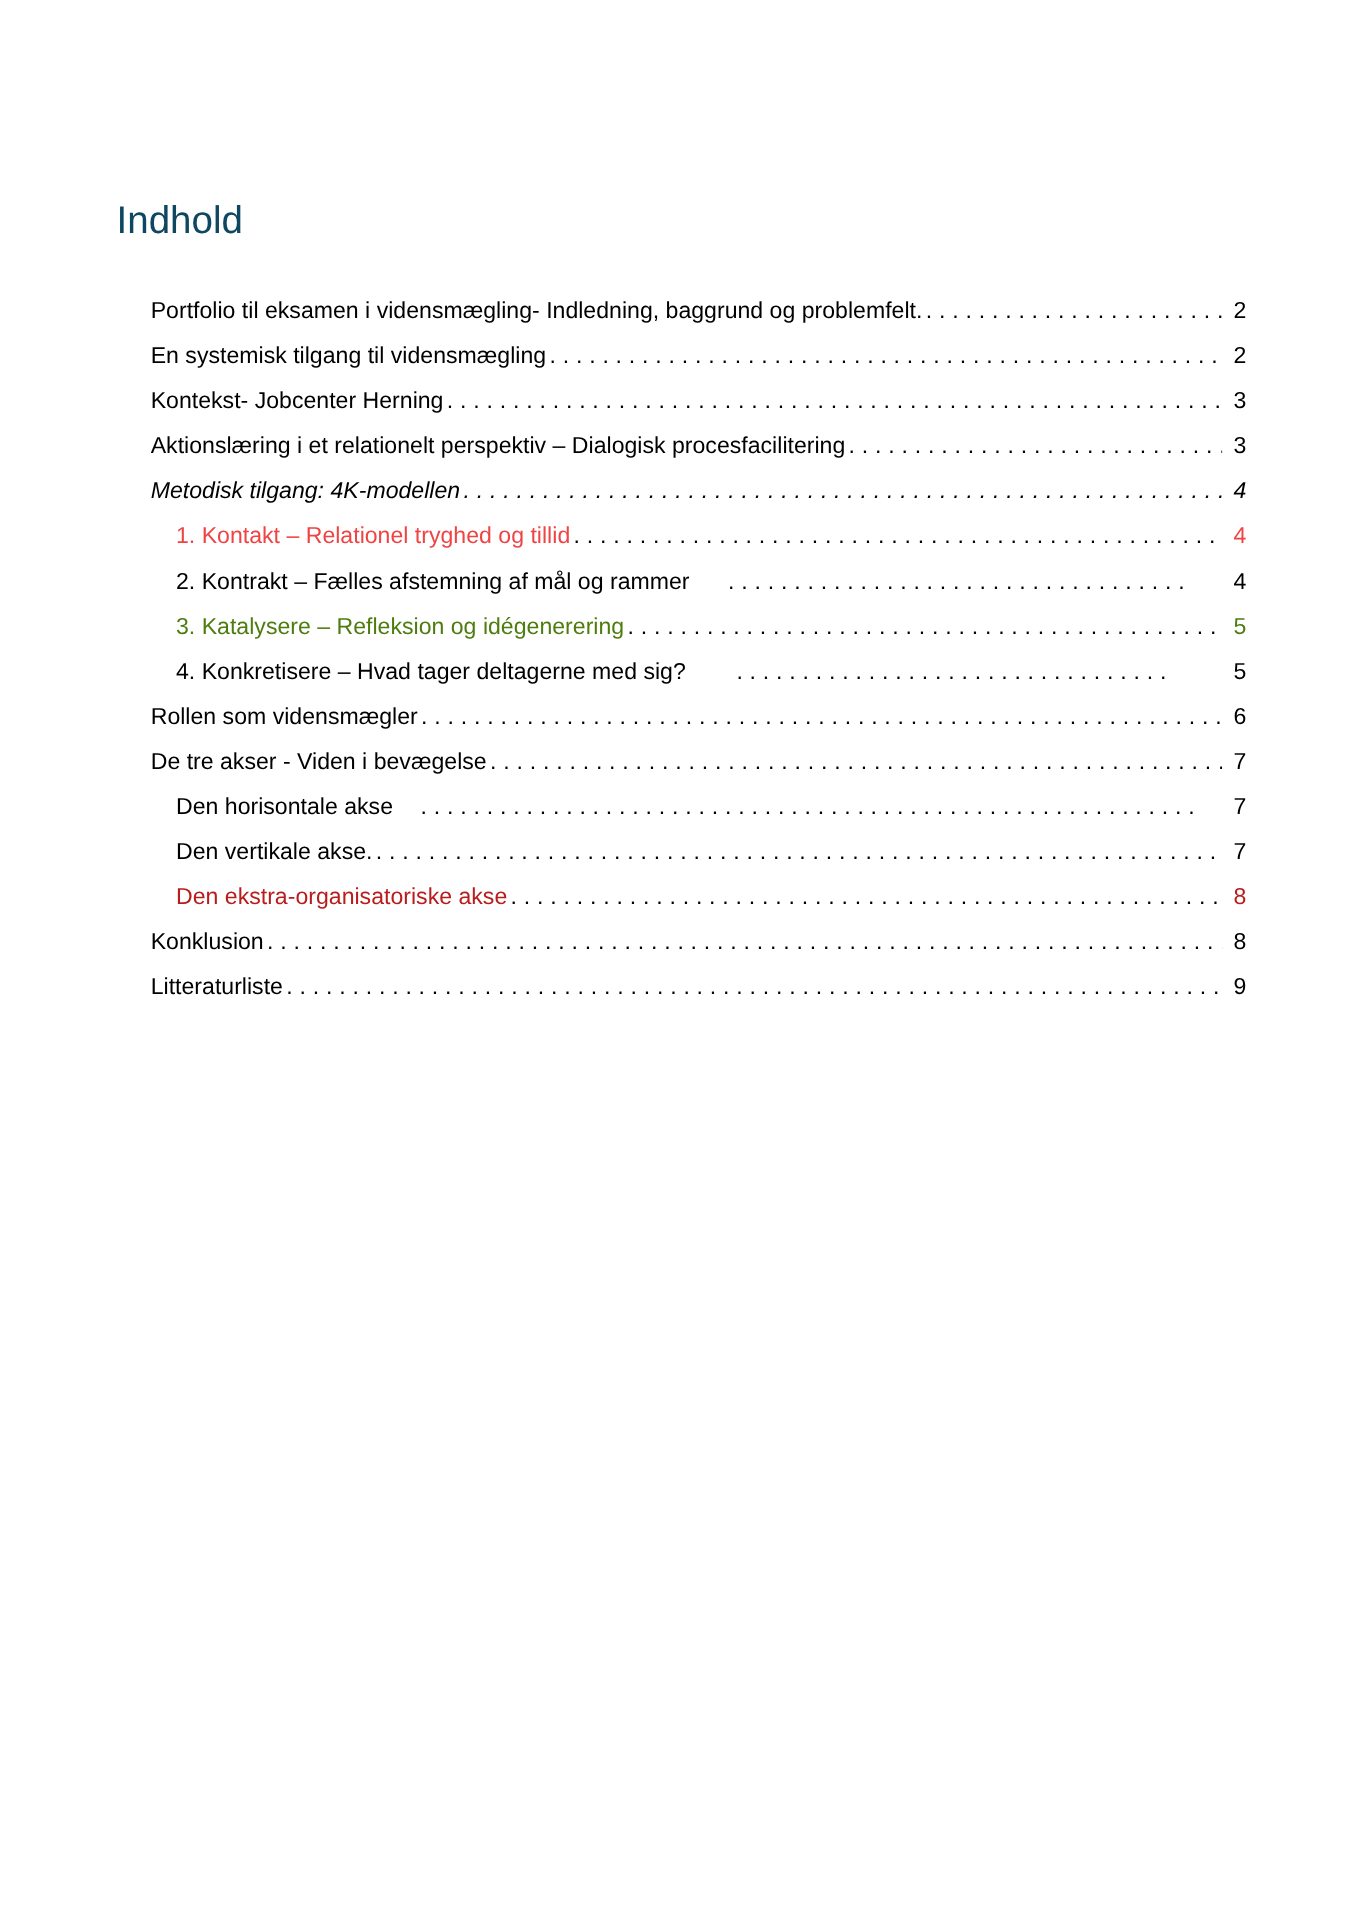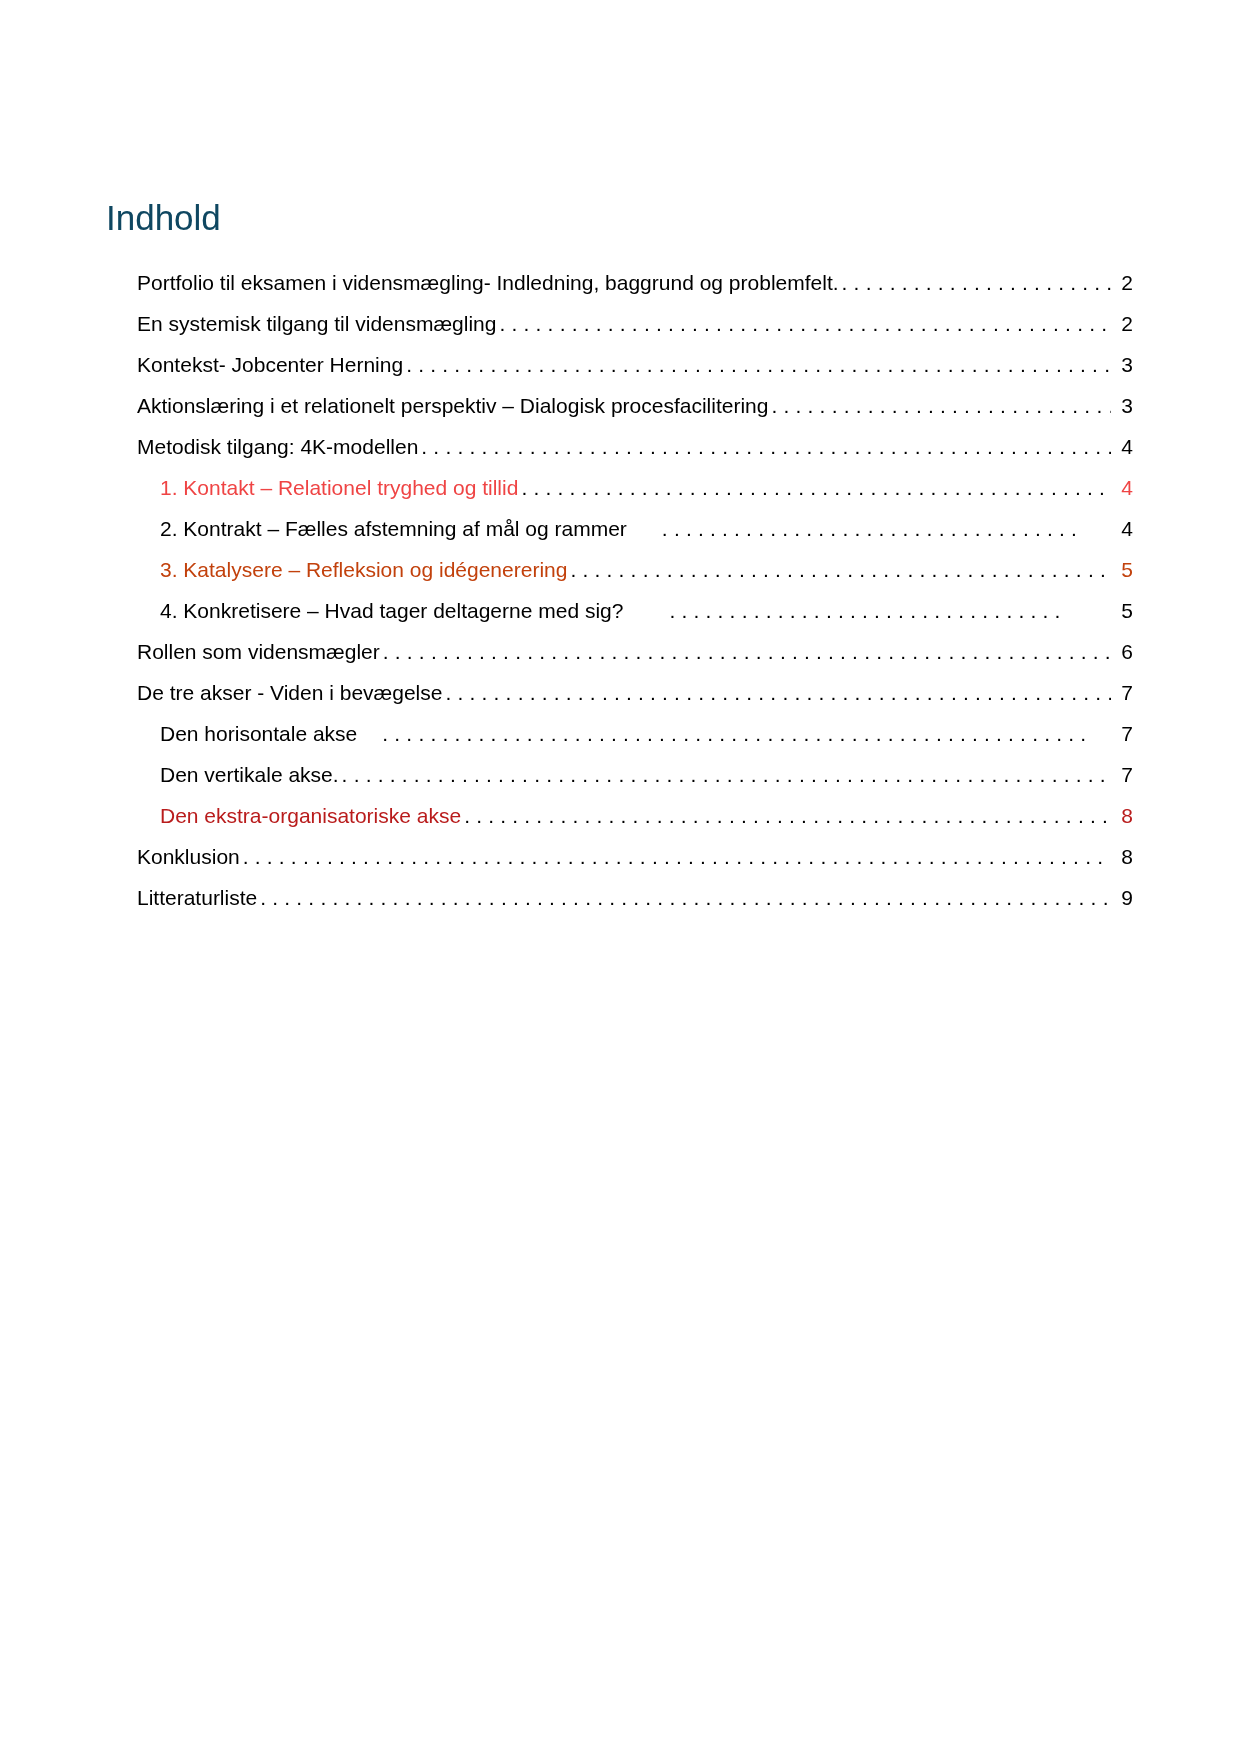--- a/index.html
+++ b/index.html
@@ -11,21 +11,21 @@
     position: relative;
     width: 1241px;
     height: 1754px;
     background: #ffffff;
     font-family: "Liberation Sans", "DejaVu Sans", sans-serif;
     overflow: hidden;
   }
   .toc-heading {
     position: absolute;
     left: 106px;
-    top: 200px;
+    top: 183px;
     margin: 0;
     font-size: 35px;
     line-height: 35px;
     font-weight: 400;
     color: #0f4761;
   }
   .toc {
     position: absolute;
     left: 116px;
     top: 262px;
@@ -89,36 +89,36 @@
       <div class="toc-row level-1" style="color: rgb(0, 0, 0);">
       <span class="toc-label">Kontekst- Jobcenter Herning</span>
       <span class="toc-dots"></span>
       <span class="toc-page">3</span>
     </div>
       <div class="toc-row level-1" style="color: rgb(0, 0, 0);">
       <span class="toc-label">Aktionslæring i et relationelt perspektiv – Dialogisk procesfacilitering</span>
       <span class="toc-dots"></span>
       <span class="toc-page">3</span>
     </div>
-      <div class="toc-row level-1" style="color: rgb(0, 0, 0);">
+      <div class="toc-row level-1" style="color: rgb(0, 0, 0); font-style: italic;">
       <span class="toc-label">Metodisk tilgang: 4K-modellen</span>
       <span class="toc-dots"></span>
       <span class="toc-page">4</span>
     </div>
       <div class="toc-row level-2" style="color: #ef4444;">
       <span class="toc-label">1. Kontakt – Relationel tryghed og tillid</span>
       <span class="toc-dots"></span>
       <span class="toc-page">4</span>
     </div>
       <div class="toc-row level-2" style="color: rgb(0, 0, 0); gap: 32px;">
       <span class="toc-label">2. Kontrakt – Fælles afstemning af mål og rammer</span>
       <span class="toc-dots"></span>
       <span class="toc-page">4</span>
     </div>
-      <div class="toc-row level-2" style="color: #c2410c;">
+      <div class="toc-row level-2" style="color: #4d7c0f;">
       <span class="toc-label">3. Katalysere – Refleksion og idégenerering</span>
       <span class="toc-dots"></span>
       <span class="toc-page">5</span>
     </div>
       <div class="toc-row level-2" style="color: rgb(0, 0, 0); gap: 43px;">
       <span class="toc-label">4. Konkretisere – Hvad tager deltagerne med sig?</span>
       <span class="toc-dots"></span>
       <span class="toc-page">5</span>
     </div>
       <div class="toc-row level-1" style="color: rgb(0, 0, 0);">

